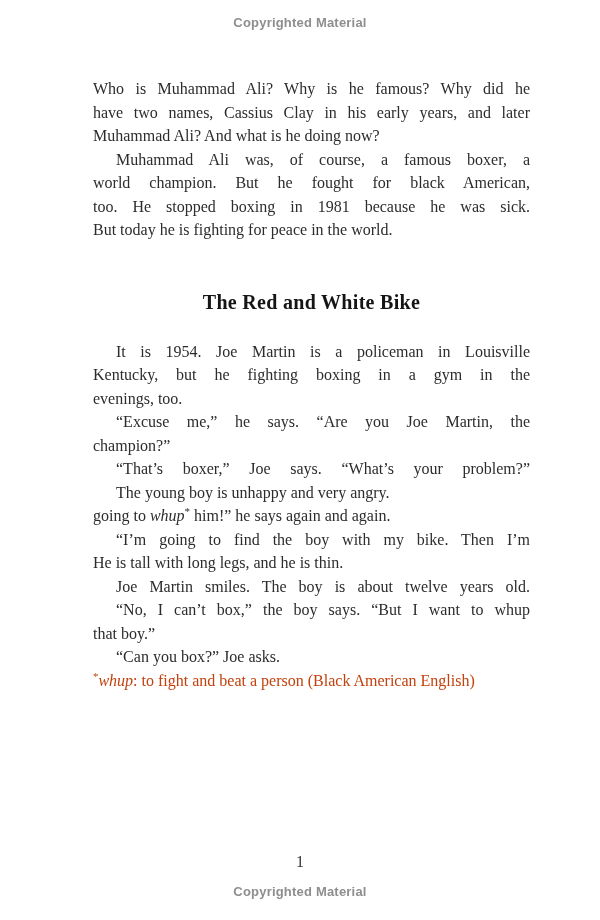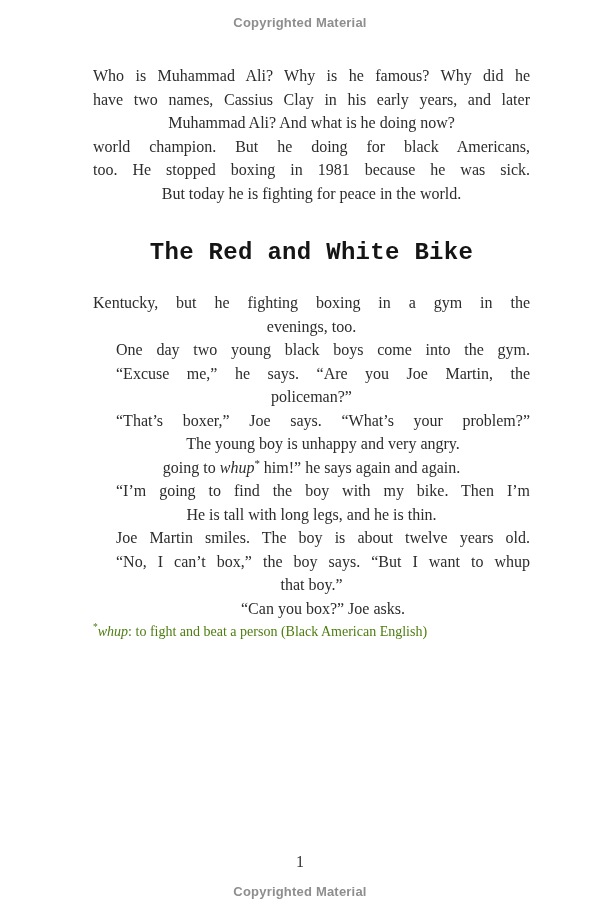--- a/index.html
+++ b/index.html
@@ -25,52 +25,51 @@
     font-weight: bold;
     font-size: 13px;
     color: #8e8e8e;
     letter-spacing: 0.2px;
   }
   .notice.top { top: 15px; }
   .notice.bottom { top: 884px; }
   .content {
     position: absolute;
     left: 93px;
-    top: 64px;
+    top: 77px;
     width: 437px;
     font-size: 16px;
   }
   .para { margin: 0; }
   .line {
     height: 23.5px;
     line-height: 23.5px;
     overflow: hidden;
-    text-align: center;
+    text-align: left;
     white-space: normal;
   }
   .line.just {
     text-align: justify;
     text-align-last: justify;
   }
   .line.indent { text-indent: 23px; }
   .heading {
-    margin: 36px 0 26px 0;
+    margin: 48px 0 26px 0;
     text-align: center;
     font-weight: bold;
-    font-size: 24px;
+    font-size: 20px;
     line-height: 24px;
     color: #151515;
     letter-spacing: 0.3px;
-    font-family: Liberation Mono, monospace;
   }
   .footnote {
     margin-top: 3px;
-    font-size: 14px;
+    font-size: 16px;
     line-height: 17px;
-    color: #4d7c0f;
+    color: #c2410c;
   }
   em { font-style: italic; }
   sup.fn-mark {
     font-size: 0.68em;
     vertical-align: super;
     line-height: 0;
   }
   .folio {
     position: absolute;
     top: 853px;
@@ -88,39 +87,40 @@
   <div class="notice top">Copyrighted Material</div>
 
   <div class="content">
     <div>
         <div class="para">
           <div class="line just"><span>Who is Muhammad Ali? Why is he famous? Why did he</span></div>
           <div class="line just"><span>have two names, Cassius Clay in his early years, and later</span></div>
           <div class="line"><span>Muhammad Ali? And what is he doing now?</span></div>
         </div>
         <div class="para">
-          <div class="line just"><span>world champion. But he doing for black Americans,</span></div>
+          <div class="line just indent"><span>Muhammad Ali was, of course, a famous boxer, a</span></div>
+          <div class="line just"><span>world champion. But he fought for black American,</span></div>
           <div class="line just"><span>too. He stopped boxing in 1981 because he was sick.</span></div>
           <div class="line"><span>But today he is fighting for peace in the world.</span></div>
         </div>
       </div>
 
     <h1 class="heading">The Red and White Bike</h1>
 
     <div>
         <div class="para">
+          <div class="line just indent"><span>It is 1954. Joe Martin is a policeman in Louisville</span></div>
           <div class="line just"><span>Kentucky, but he fighting boxing in a gym in the</span></div>
           <div class="line"><span>evenings, too.</span></div>
         </div>
         <div class="para">
-          <div class="line just indent"><span>One day two young black boys come into the gym.</span></div>
         </div>
         <div class="para">
           <div class="line just indent"><span>“Excuse me,” he says. “Are you Joe Martin, the</span></div>
-          <div class="line"><span>policeman?”</span></div>
+          <div class="line"><span>champion?”</span></div>
         </div>
         <div class="para">
           <div class="line just indent"><span>“That’s boxer,” Joe says. “What’s your problem?”</span></div>
         </div>
         <div class="para">
           <div class="line indent"><span>The young boy is unhappy and very angry.</span></div>
         </div>
         <div class="para">
           <div class="line"><span>going to </span><em>whup</em><sup class="fn-mark">*</sup><span> him!” he says again and again.</span></div>
           <div class="line just indent"><span>“I’m going to find the boy with my bike. Then I’m</span></div>

